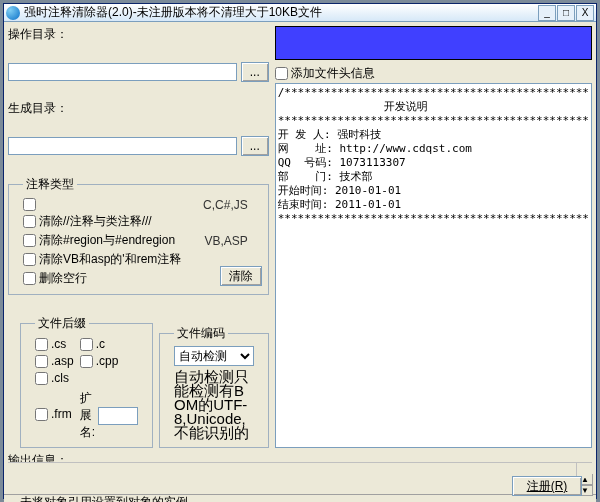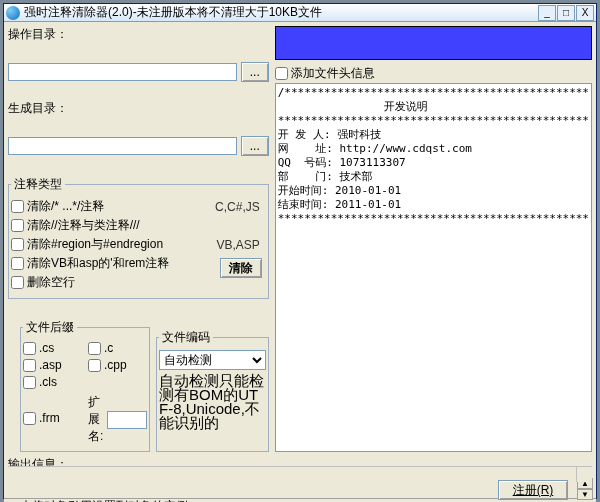--- a/index.html
+++ b/index.html
@@ -15,39 +15,39 @@
 .leftcol { width: 264px; display: flex; flex-direction: column; gap: 18px; }
 .rightcol { flex: 1; display: flex; flex-direction: column; }
 .lbl { margin-bottom: 1px; }
 .inputrow { display: flex; gap: 4px; align-items: center; }
 .txt { flex: 1; height: 18px; border: 1px solid #7b9ebd; background: #fff; padding: 0 2px; }
 .btn { height: 20px; border: 1px solid #7b9ebd; background: #ece9d8; padding: 1px 8px; box-shadow: inset 1px 1px #fff, inset -1px -1px #a0a0a0; }
 .btn-sm { min-width: 28px; }
 .bluebox { height: 34px; background: #4040ff; border: 1px solid #000; margin-bottom: 4px; }
 .chk { display: flex; align-items: center; gap: 3px; margin: 1px 0; }
 .chk input { width: 13px; height: 13px; }
-fieldset { border: 1px solid #a0b0c0; padding: 4px 2px 6px; margin-top: 2px; }
+fieldset { border: 1px solid #a0b0c0; padding: 4px 14px 6px; margin-top: 2px; }
 legend { padding: 0 3px; }
 .commenttypes { position: relative; }
 .ct-row { display: flex; justify-content: space-between; align-items: center; }
 .ct-lang { color: #333; padding-right: 6px; }
-.clearbtn { position: absolute; right: 6px; bottom: 20px; font-weight: bold; }
+.clearbtn { position: absolute; right: 6px; bottom: 8px; }
 .headerinfo { flex: 1; border: 1px solid #7b9ebd; background: #fff; font-family: Consolas, monospace; font-size: 11px; padding: 2px; white-space: pre-wrap; overflow: auto; line-height: 14px; }
 .row2 { display: flex; gap: 6px; }
 .suffixes { width: 130px; margin-left: 12px; }
 .sufgrid { display: grid; grid-template-columns: 1fr 1fr; gap: 1px 6px; }
 .extrow { display: flex; align-items: center; gap: 3px; margin-top: 3px; }
 .extrow .txt { width: 40px; flex: none; }
 .encoding { flex: 1; margin-top: 12px; }
 .select { width: 100%; height: 20px; border: 1px solid #7b9ebd; background: #fff; }
 .enc-note { margin-top: 4px; font-size: 15px; line-height: 14px; word-break: break-all; }
 .outputarea { flex: 1; border: 1px solid #7b9ebd; background: #fff; margin-top: 2px; }
 .bottomrow { display: flex; align-items: center; justify-content: center; padding: 4px 6px; position: relative; }
 .bottomrow .btn { min-width: 70px; }
-.regbtn { position: absolute; right: 24px; text-decoration: underline; }
+.regbtn { position: absolute; right: 10px; text-decoration: underline; }
 .statusbar { height: 16px; border-top: 1px solid #a0a0a0; display: flex; align-items: center; padding: 0 16px; background: #ece9d8; }
 .scroll-v { position: absolute; right: 0; top: 0; bottom: 0; width: 16px; background: #ece9d8; border-left: 1px solid #c0c0c0; display: flex; flex-direction: column; }
 .scroll-h { position: absolute; left: 0; right: 16px; bottom: 0; height: 16px; background: #ece9d8; border-top: 1px solid #c0c0c0; }
 .outwrap { position: relative; flex: 1; }
 .sb-btn { width: 16px; height: 16px; background: #ece9d8; border: 1px solid #a0a0a0; display:flex; align-items:center; justify-content:center; font-size:8px;}
 .sb-track{flex:1;}
 .corner{position:absolute;right:0;bottom:0;width:16px;height:16px;background:#ece9d8;border-left:1px solid #c0c0c0;border-top:1px solid #c0c0c0;}
 </style>
 </head>
 <body>
@@ -75,21 +75,20 @@
         <div class="inputrow">
           <input class="txt" style="">
           <button class="btn btn-sm">...</button>
         </div>
 
         <fieldset class="commenttypes">
           <legend>注释类型</legend>
           <div class="ct-row">
               <label class="chk">
                 <input type="checkbox" style="">
-                <span>清除/* ...*/注释</span>
               </label>
               <span class="ct-lang">C,C#,JS</span>
             </div>
           <div class="ct-row">
               <label class="chk">
                 <input type="checkbox" style="">
                 <span>清除//注释与类注释///</span>
               </label>
             </div>
           <div class="ct-row">

